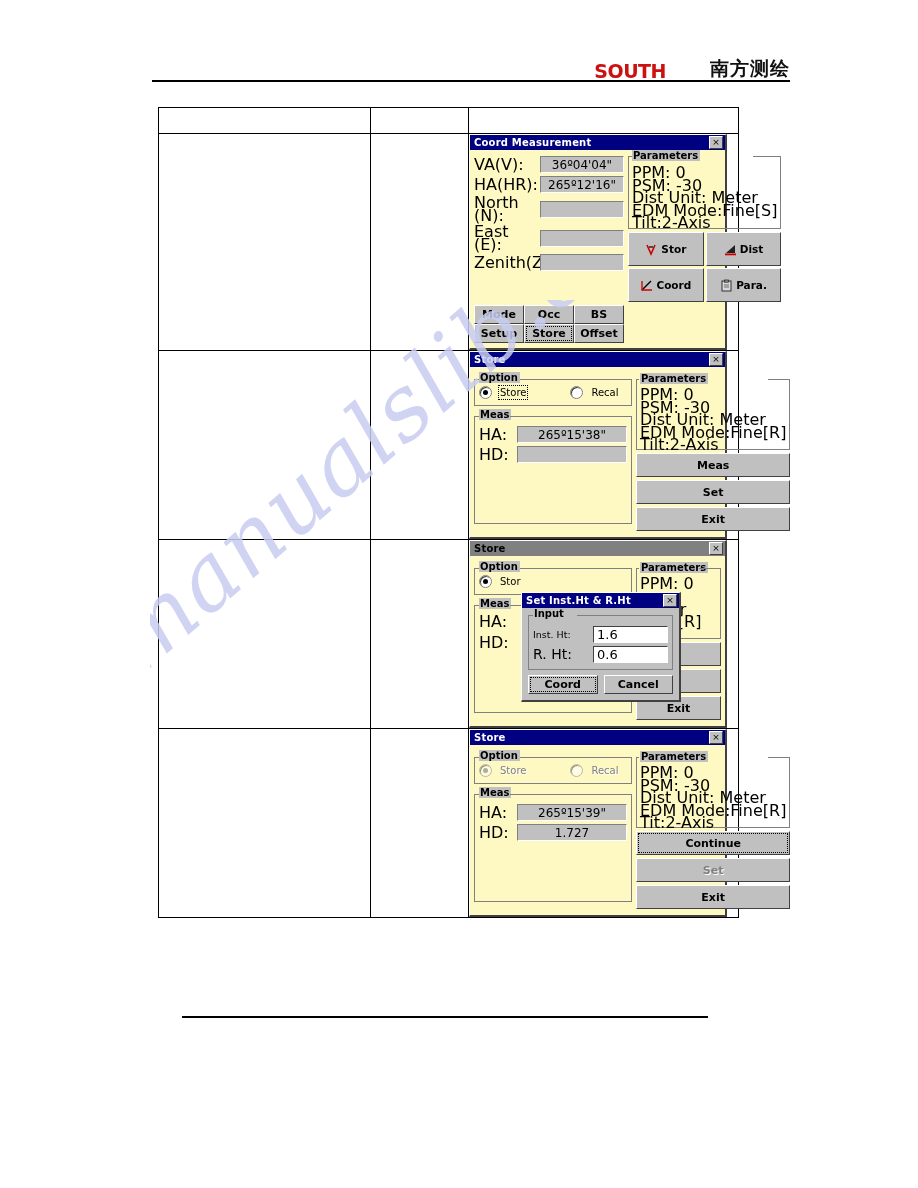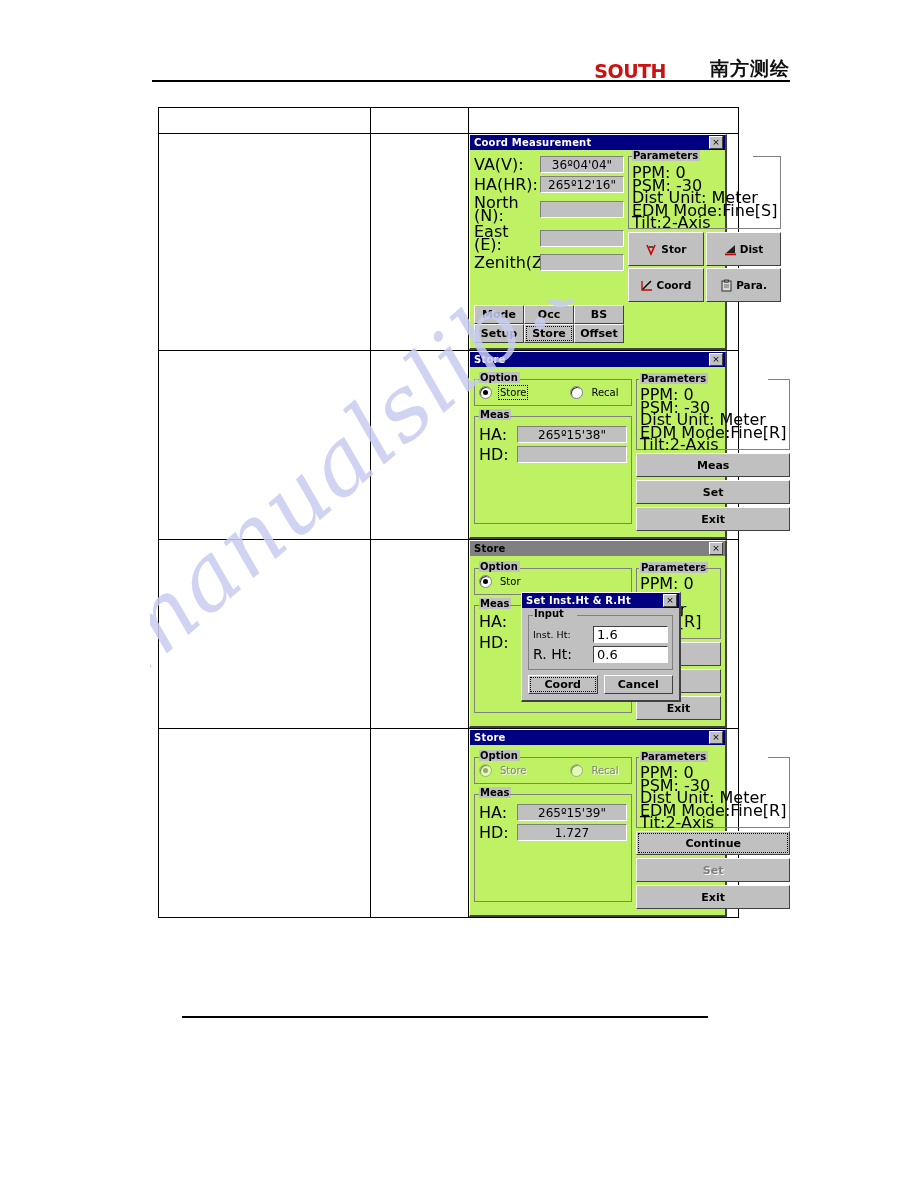--- a/index.html
+++ b/index.html
@@ -109,21 +109,21 @@
   }
   .col-a { width: 212px; }
   .col-b { width: 98px; }
   .col-c { width: 270px; }
   .hdr-row td { height: 25px; }
   .shot-cell { padding: 4px 2px 6px 3px; }
 
   
   .dlg {
     width: 258px;
-    background: #bef264;
+    background: #fef9c3;
     border-top: 1px solid #ffffff;
     border-left: 1px solid #ffffff;
     border-right: 2px solid #404040;
     border-bottom: 2px solid #404040;
     box-sizing: border-box;
     position: relative;
     font-family: "DejaVu Sans", sans-serif;
   }
   .titlebar {
     height: 15px;

